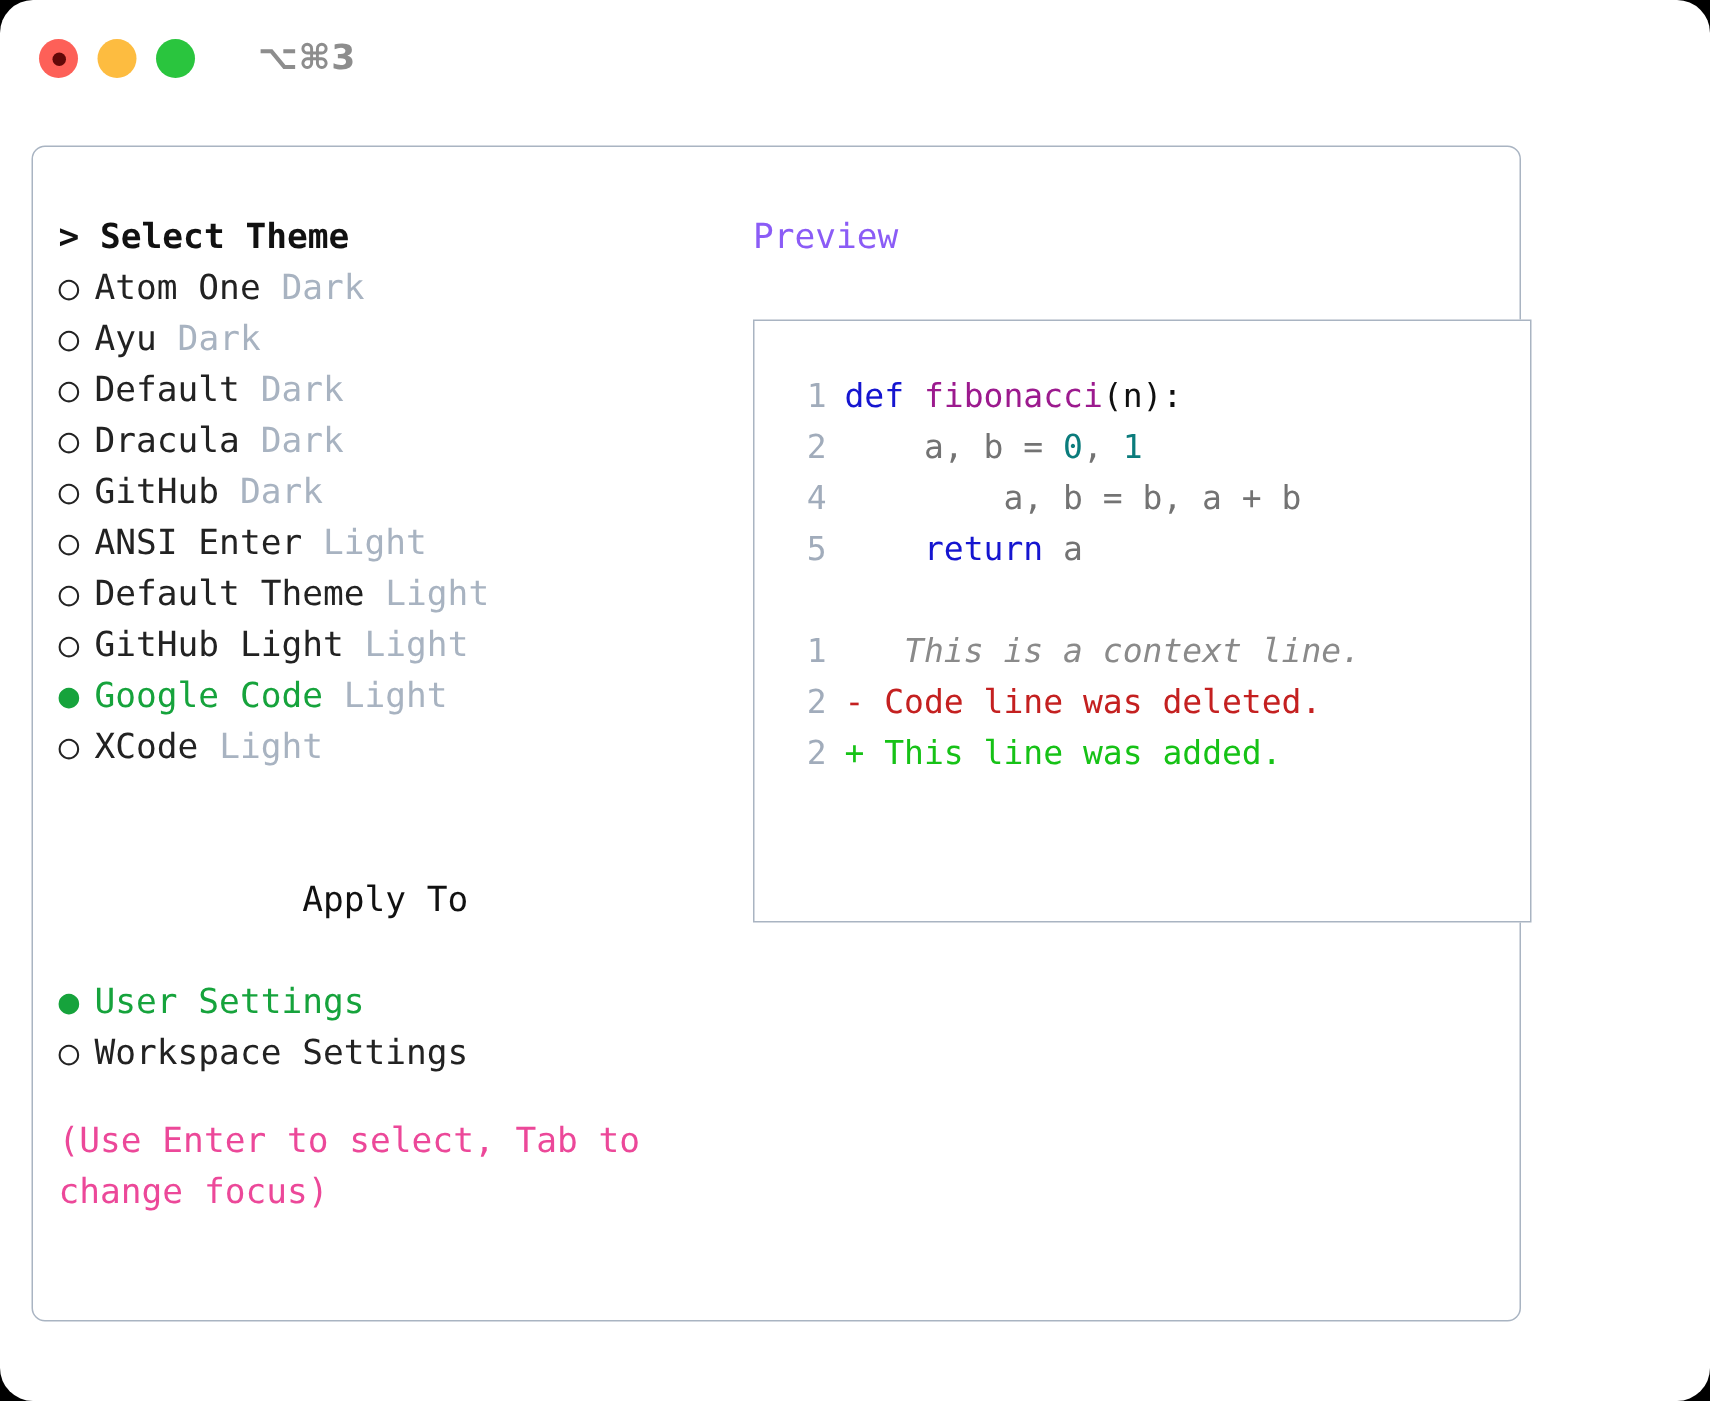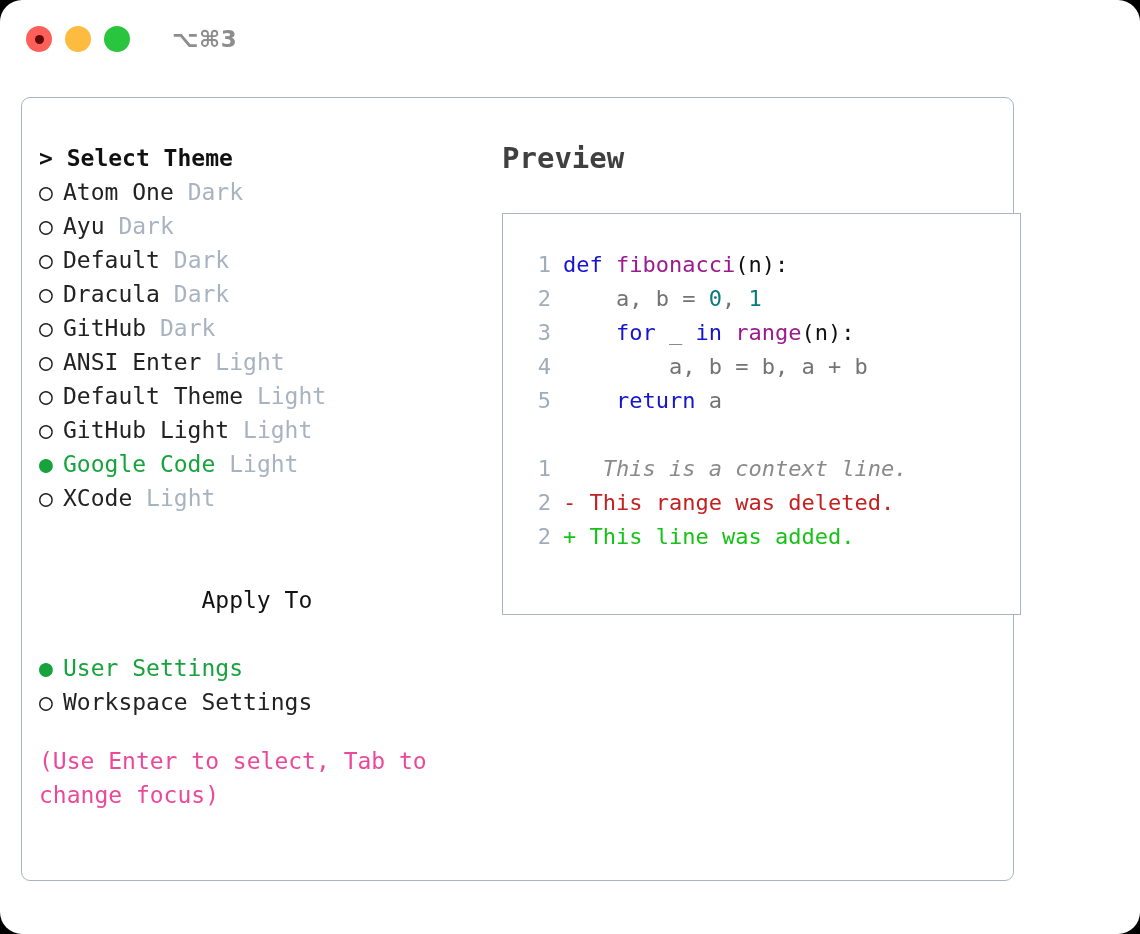--- a/index.html
+++ b/index.html
@@ -122,23 +122,23 @@
 
   
   #preview-column {
     position: absolute;
     left: 480px;
     top: 43px;
     width: 490px;
   }
 
   #preview-title {
-    font-size: 29px;
-    font-weight: bold;
-    color: #404040;
+    font-size: 23px;
+    font-weight: normal;
+    color: #8b5cf6;
     line-height: 34px;
   }
 
   #preview-box {
     margin-top: 38px;
     width: 519px;
     height: 402px;
     border: 1.6px solid #a9b4c2;
     background: #ffffff;
     padding: 34px 0 0 14px;
@@ -218,28 +218,27 @@
 
       <div id="hint-text">(Use Enter to select, Tab to change focus)</div>
 
       <div id="preview-column">
         <div id="preview-title">Preview</div>
 
         <div id="preview-box">
           <div id="code-block">
               <div class="code-line"><span class="lineno">1</span><span class="tok-kw">def </span><span class="tok-fn">fibonacci</span><span class="tok-punct">(n):</span></div>
               <div class="code-line"><span class="lineno">2</span><span class="tok-plain">    a, b = </span><span class="tok-num">0</span><span class="tok-plain">, </span><span class="tok-num">1</span></div>
-              <div class="code-line"><span class="lineno">3</span><span class="tok-plain">    </span><span class="tok-kw">for</span><span class="tok-plain"> _ </span><span class="tok-kw">in</span><span class="tok-plain"> </span><span class="tok-fn">range</span><span class="tok-punct">(n):</span></div>
               <div class="code-line"><span class="lineno">4</span><span class="tok-plain">        a, b = b, a + b</span></div>
               <div class="code-line"><span class="lineno">5</span><span class="tok-plain">    </span><span class="tok-kw">return</span><span class="tok-plain"> a</span></div>
             </div>
           <div class="blank-code-line"></div>
           <div id="diff-block">
               <div class="code-line"><span class="lineno">1</span><span class="diff-context"> </span><span class="diff-context">  This is a context line.</span></div>
-              <div class="code-line"><span class="lineno">2</span><span class="diff-del">-</span><span class="diff-del"> This range was deleted.</span></div>
+              <div class="code-line"><span class="lineno">2</span><span class="diff-del">-</span><span class="diff-del"> Code line was deleted.</span></div>
               <div class="code-line"><span class="lineno">2</span><span class="diff-add">+</span><span class="diff-add"> This line was added.</span></div>
             </div>
         </div>
       </div>
 
     </div>
   </div>
 </div>
 
 </body></html>

